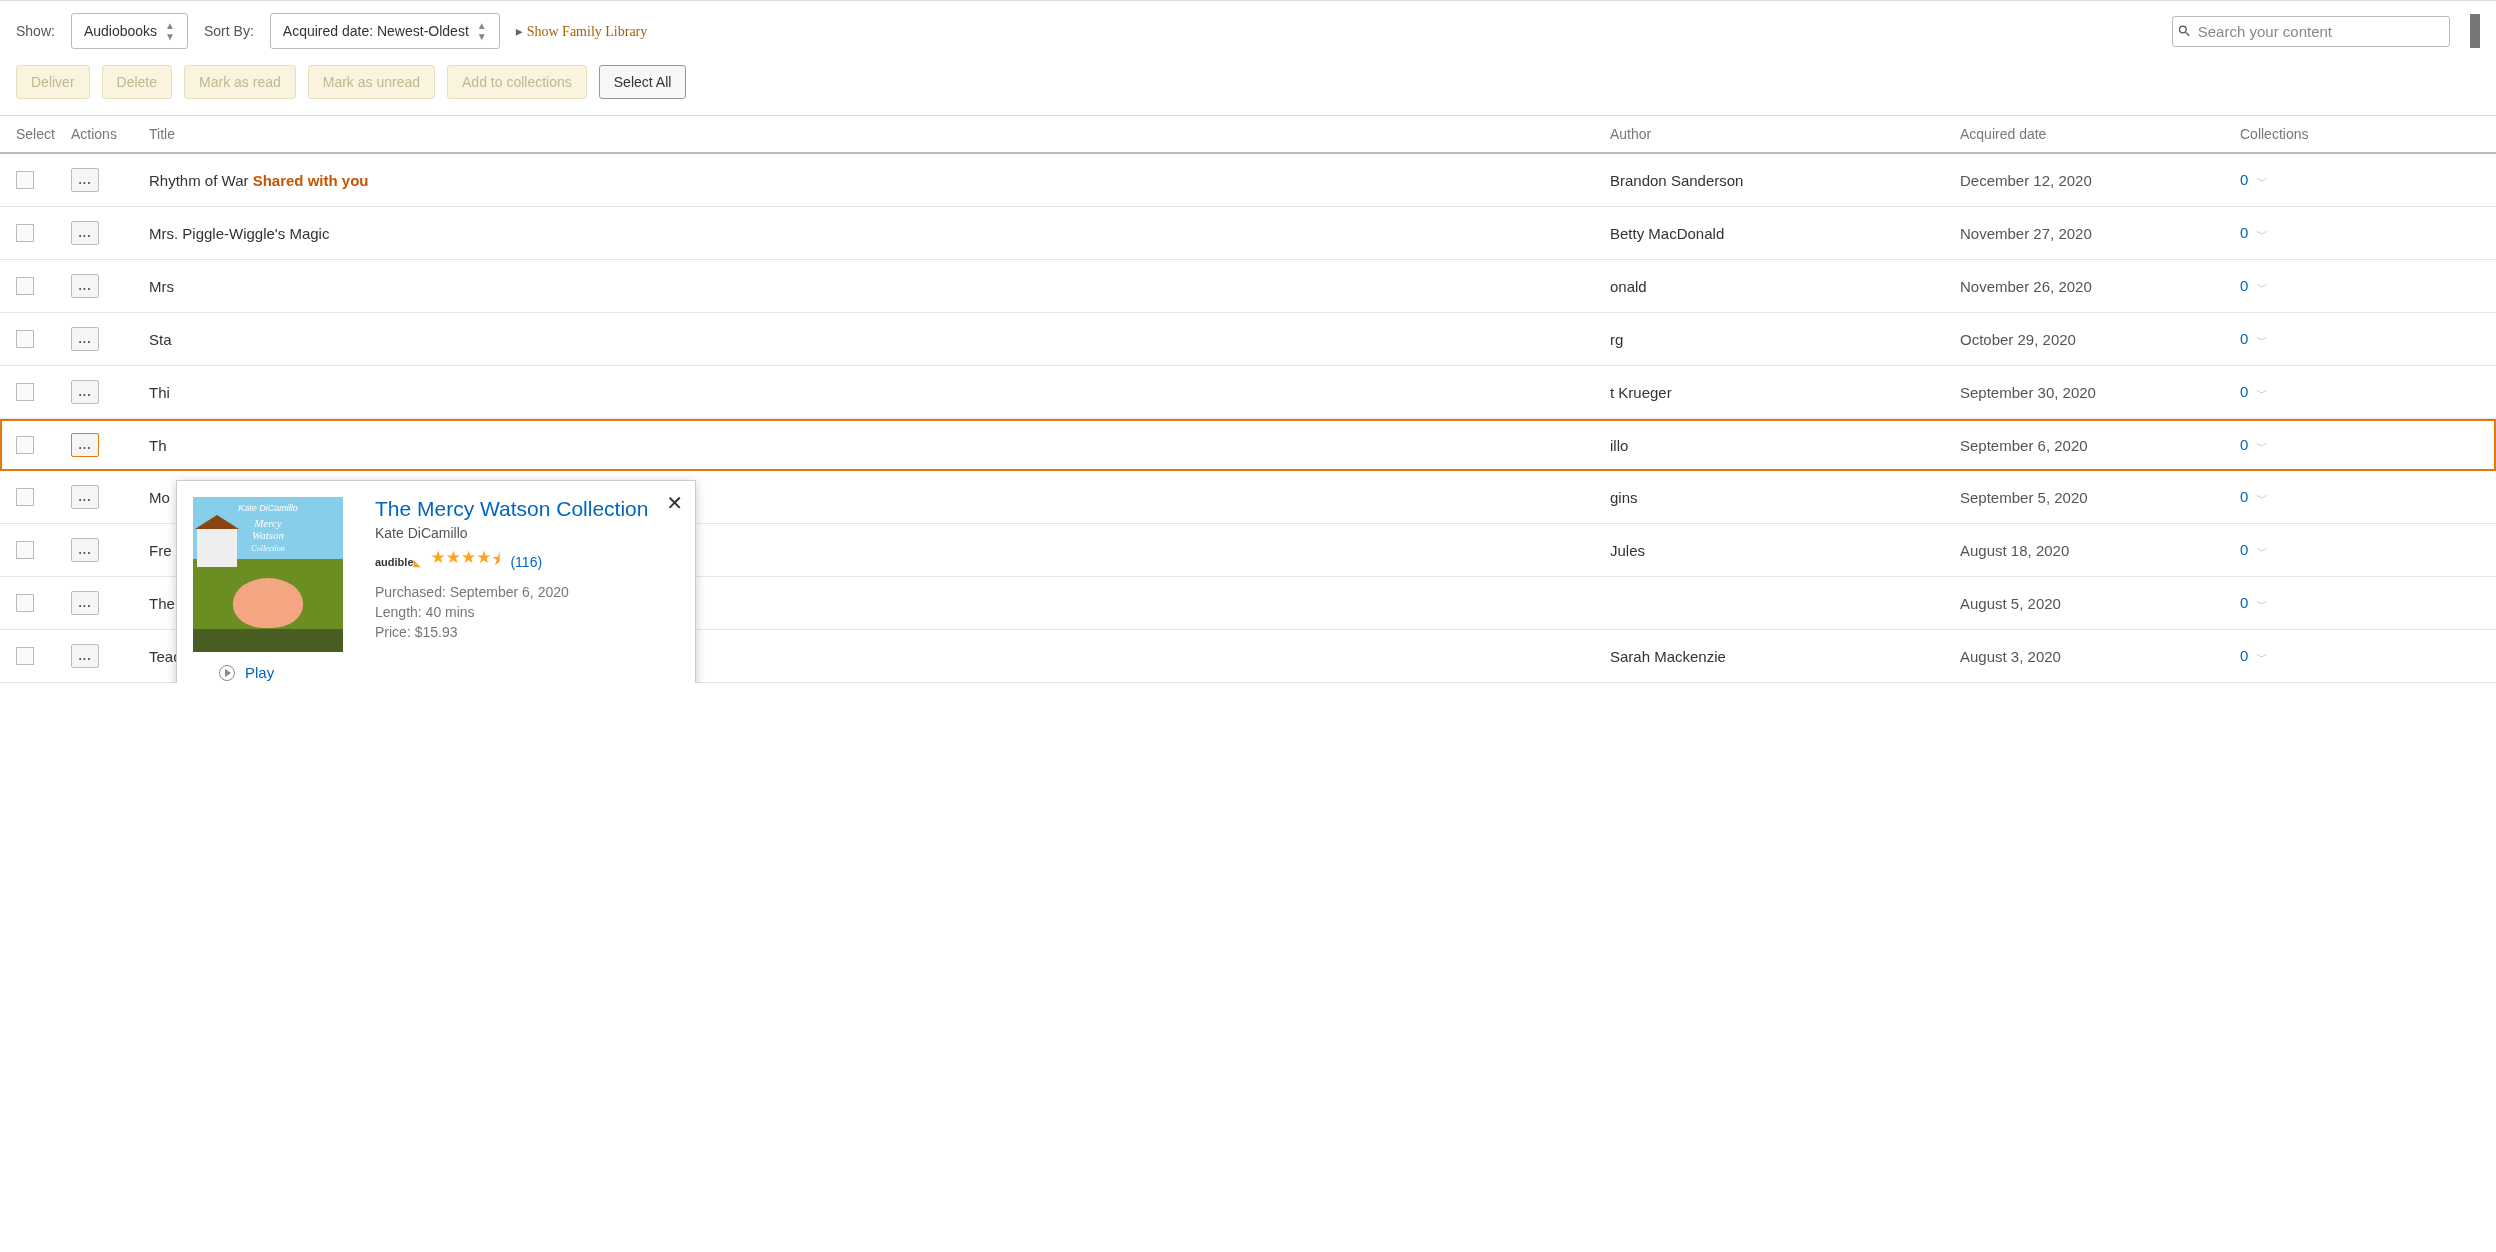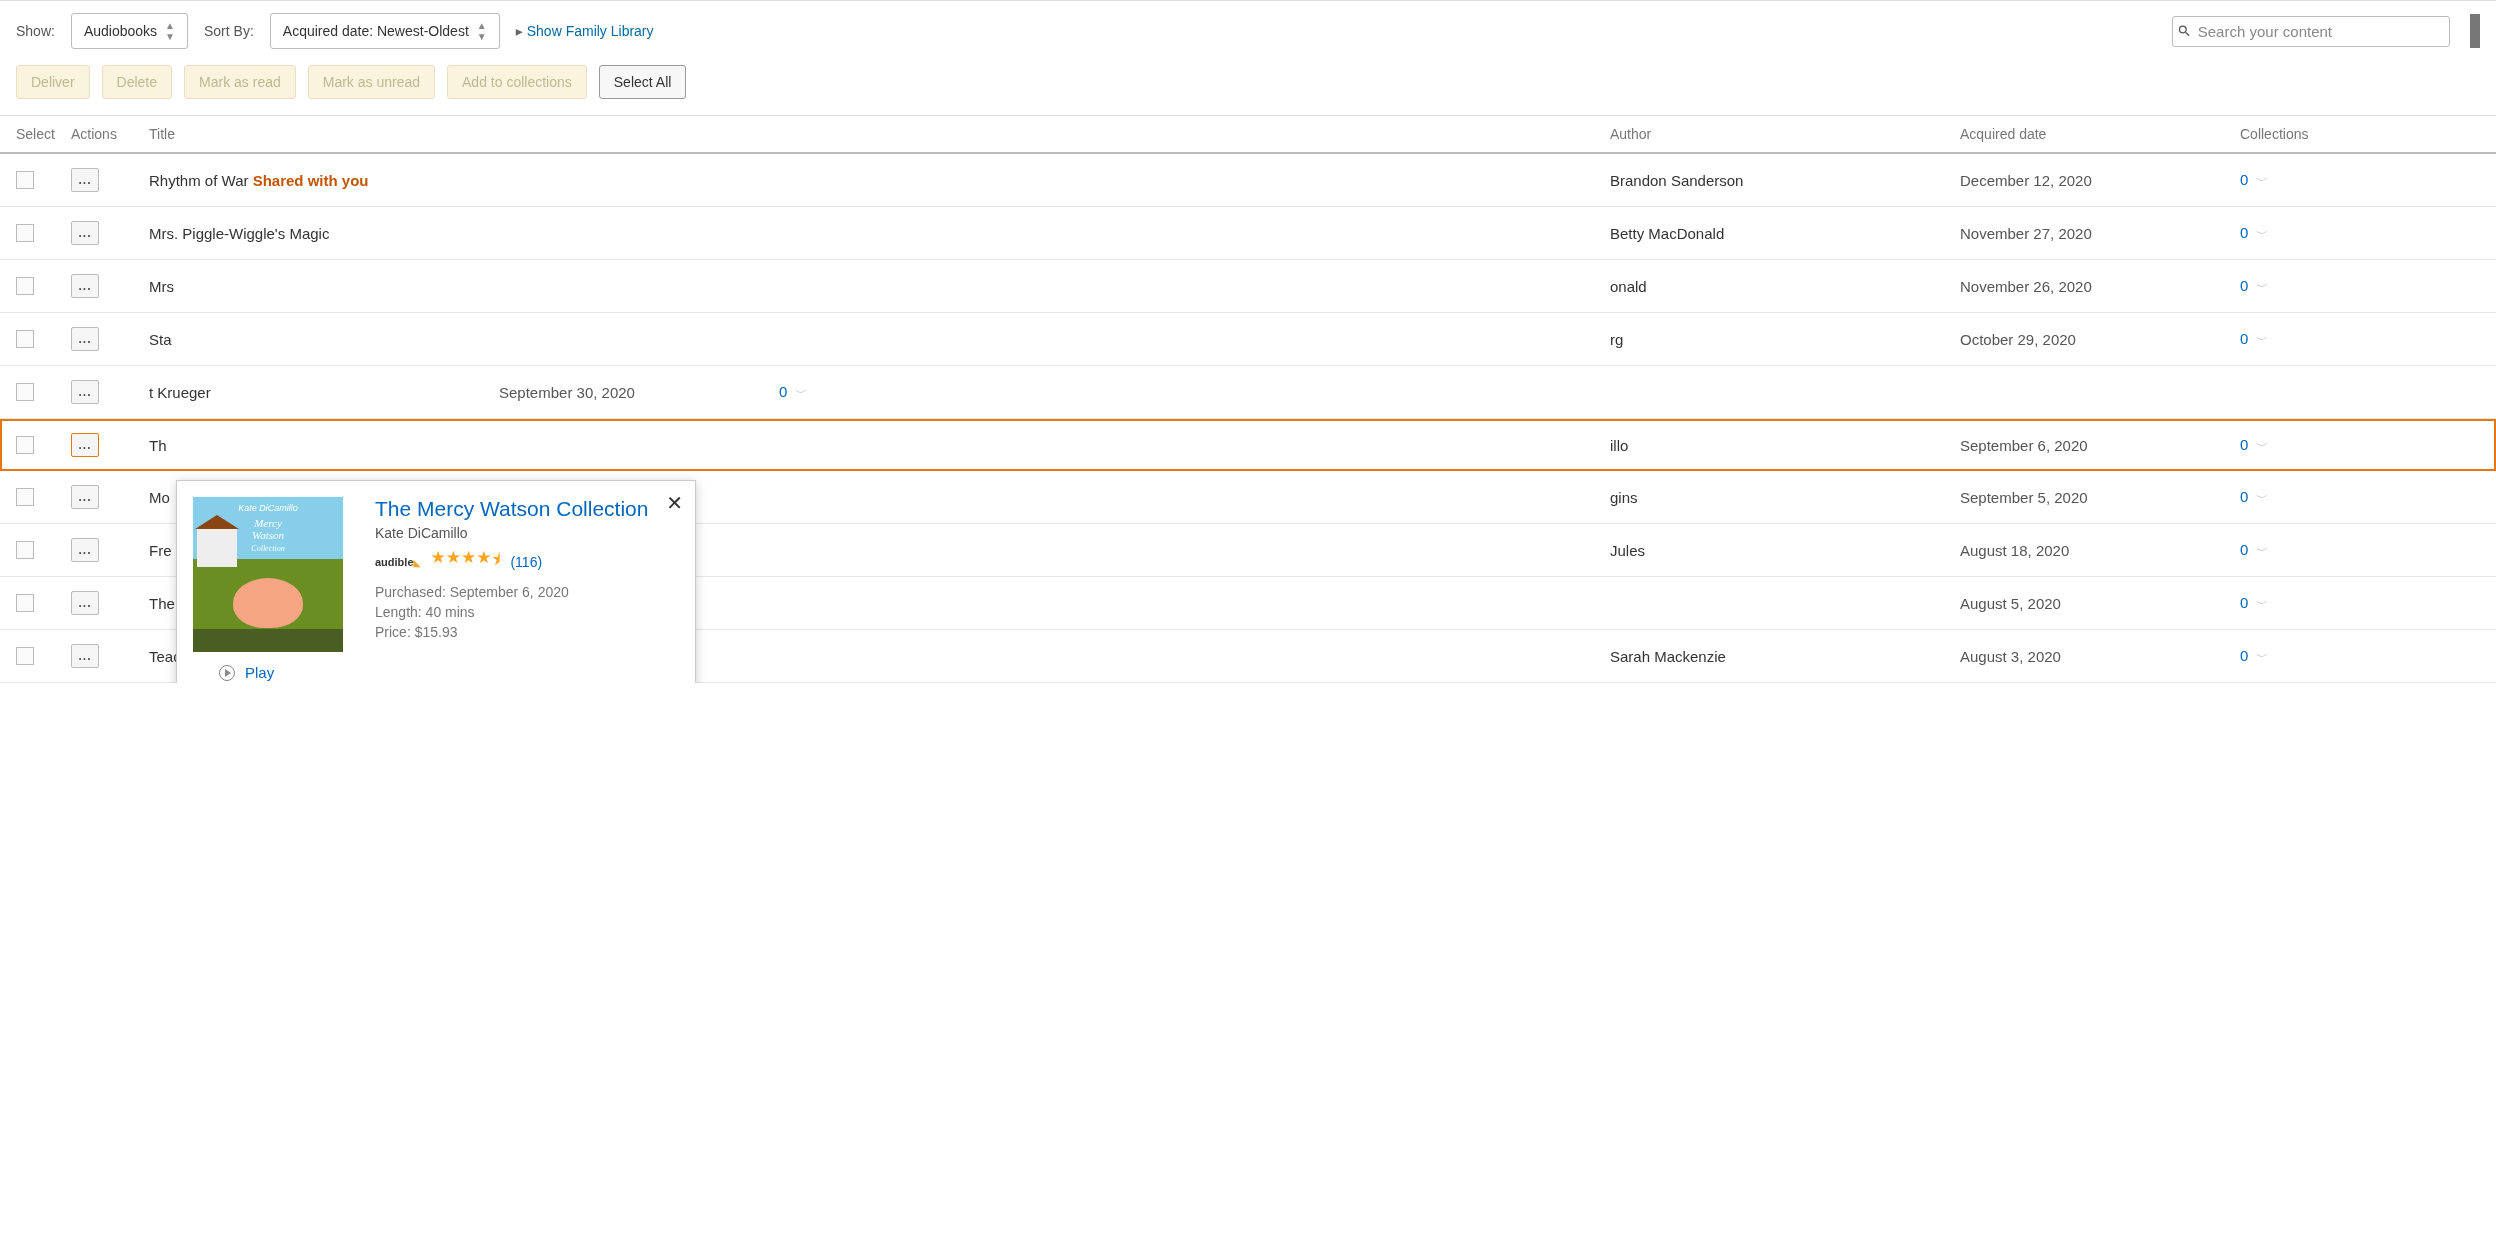--- a/index.html
+++ b/index.html
@@ -2,21 +2,21 @@
 <html><head>
 <meta charset="utf-8">
 <style>
 * { box-sizing: border-box; margin: 0; padding: 0; }
 body { font-family: Arial, Helvetica, sans-serif; font-size: 14px; color: #333; background: #fff; }
 .container { width: 100%; }
 .toolbar { display: flex; align-items: center; padding: 12px 16px; gap: 16px; border-top: 1px solid #ddd; }
 .toolbar-label { color: #555; }
 .select-box { display: inline-flex; align-items: center; gap: 8px; border: 1px solid #bbb; border-radius: 3px; padding: 6px 12px; background: #fff; cursor: pointer; }
 .select-box .caret { font-size: 10px; color: #888; }
-.family-link { color: #0369a1; cursor: pointer; }
+.family-link { color: #a16207; cursor: pointer; font-family: Liberation Serif, serif; }
 .family-link::before { content: "▸"; color: #666; margin-right: 4px; }
 .search-box { margin-left: auto; display: flex; align-items: flex-start; border: 1px solid #bbb; border-radius: 3px; padding: 6px 4px; width: 278px; }
 .search-box svg { width: 16px; height: 16px; fill: #555; margin-right: 6px; }
 .search-box input { border: none; outline: none; font-size: 15px; width: 100%; color: #555; }
 .search-box input::placeholder { color: #888; }
 .scroll-placeholder { width: 10px; height: 34px; background: #777; margin-left: 4px; }
 .action-row { display: flex; align-items: center; padding: 4px 16px 16px; gap: 12px; }
 .action-btn { padding: 8px 14px; border: 1px solid #e8dfc3; background: #faf3dd; color: #c0b893; border-radius: 3px; cursor: default; font-size: 14px; }
 .select-all-btn { padding: 8px 14px; border: 1px solid #999; background: #f7f7f7; color: #333; border-radius: 3px; cursor: pointer; font-size: 14px; }
 .status-line { padding: 6px 16px 10px; color: #333; font-size: 14px; }
@@ -168,20 +168,21 @@
         <div class="col-date">October 29, 2020</div>
         <div class="col-coll"><span class="collections-link">0</span> <span class="coll-caret">﹀</span></div>
       </div>
       <div class="row">
         <div class="col-select">
           <div class="checkbox"></div>
         </div>
         <div class="col-actions">
           <div class="actions-btn">...</div>
         </div>
+        <div class="col-title">Thi</div>
         <div class="col-author">t Krueger</div>
         <div class="col-date">September 30, 2020</div>
         <div class="col-coll"><span class="collections-link">0</span> <span class="coll-caret">﹀</span></div>
       </div>
       <div class="row highlighted">
         <div class="col-select">
           <div class="checkbox"></div>
         </div>
         <div class="col-actions">
           <div class="actions-btn active">...</div>

